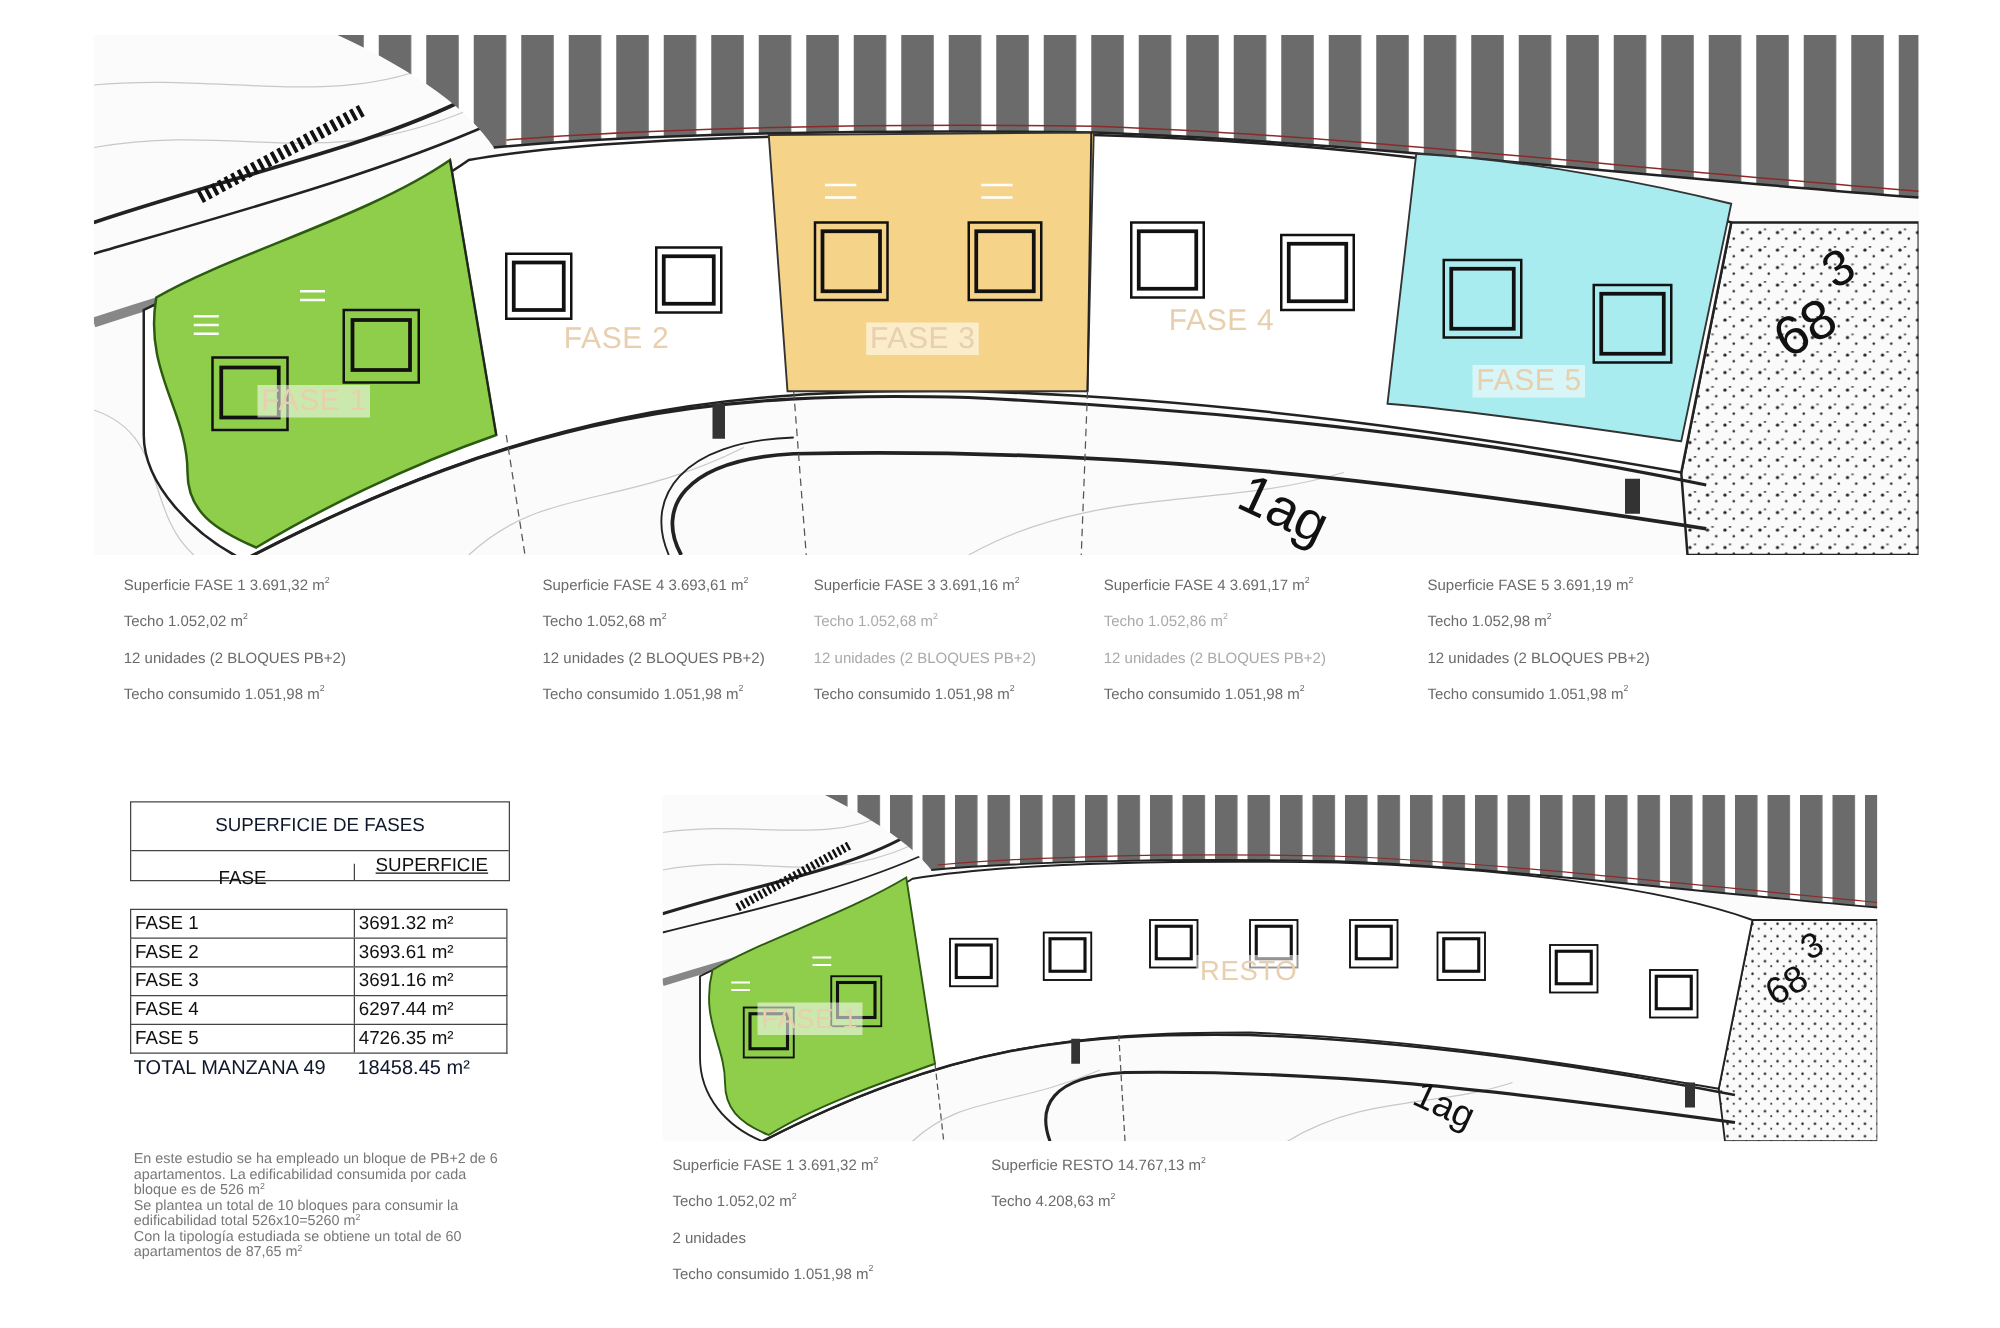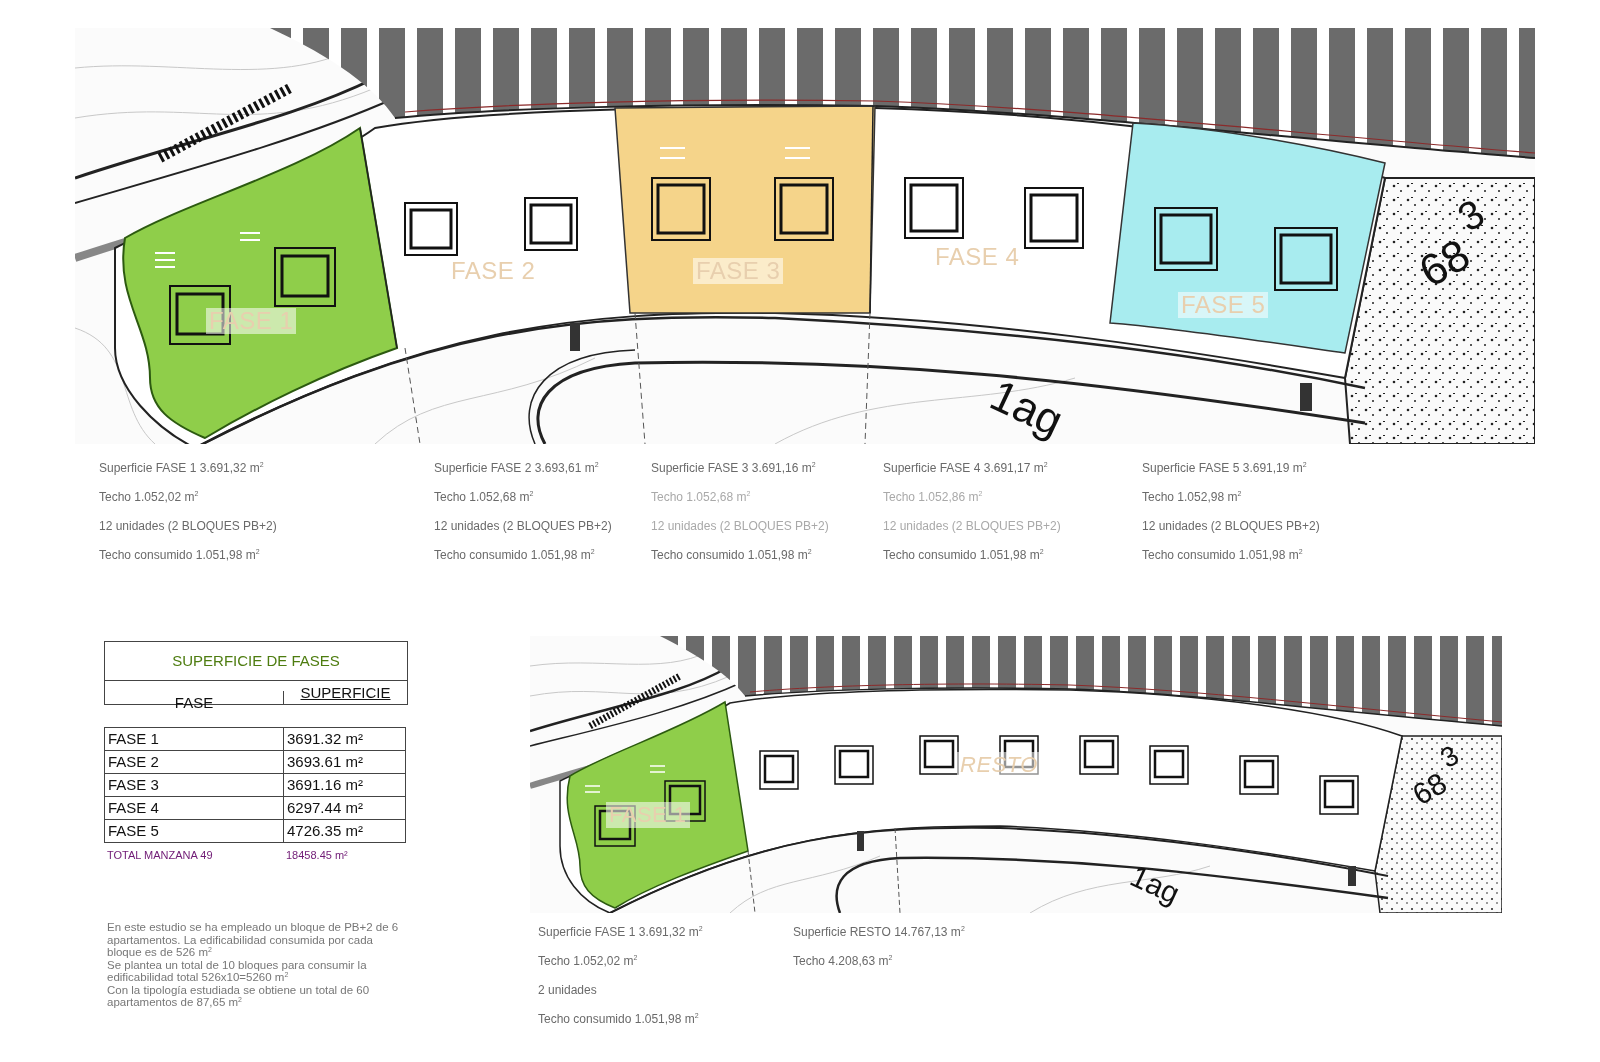--- a/index.html
+++ b/index.html
@@ -11,31 +11,31 @@
   .phase-label { position:absolute; font-size:24px; letter-spacing:0.5px;
                  color:#e8cfae; background:rgba(255,255,255,0.55); padding:0 3px;
                  line-height:26px; white-space:nowrap; }
   .phase-label.small { font-size:22px; }
   .info { position:absolute; font-size:12px; color:#6a6a6a; line-height:14px; }
   .info div { height:14px; margin-bottom:15px; white-space:nowrap; }
   .faded { color:#a9a9a9; }
   sup { font-size:7px; vertical-align:top; line-height:8px; }
   .t-head { position:absolute; left:104px; top:641px; width:302px; border:1px solid #444; }
   .t-head .title { height:38px; line-height:38px; text-align:center; font-size:15px;
-                   border-bottom:1px solid #444; color:#4d7c0f; }
+                   border-bottom:1px solid #444; color:#0f172a; }
   .t-head .cols { display:flex; height:23px; line-height:23px; font-size:15px; color:#111; }
   .t-head .cols span { text-align:center; }
   .t-head .cols span:first-child { width:178px; border-right:1px solid #444;margin-top:10px; }
   .t-head .cols span:last-child { flex:1;text-decoration:underline; }
   .t-body { position:absolute; left:104px; top:727px; width:302px; }
   .t-row { display:flex; height:22px; line-height:22px; border:1px solid #444; border-top:none; font-size:15px; color:#111; }
   .t-row:first-child { border-top:1px solid #444; }
   .t-row span:first-child { width:175px; padding-left:3px; border-right:1px solid #444; }
   .t-row span:last-child { flex:1; padding-left:3px; }
-  .t-total { display:flex; height:24px; line-height:24px; font-size:11px; color:#701a75; }
+  .t-total { display:flex; height:24px; line-height:24px; font-size:16px; color:#0f172a; }
   .t-total span:first-child { width:175px; padding-left:3px; }
   .t-total span:last-child { flex:1; padding-left:4px; }
   .notes { position:absolute; left:107px; top:921px; width:300px; font-size:11.5px;
            line-height:12.5px; color:#777; }
   .notes p { margin:0; }
 </style>
 </head>
 <body>
 
 <div class="plan" style="left:75px; top:28px; width:1460px; height:416px;">
@@ -144,21 +144,21 @@
   <div class="phase-label" style="left:1103px; top:264px;">FASE 5</div>
 </div>
 
 <div class="info" style="left:99px; top:461px;">
   <div><span>Superficie FASE 1  3.691,32 m</span><sup>2</sup></div>
   <div><span>Techo 1.052,02 m</span><sup>2</sup></div>
   <div><span>12 unidades  (2 BLOQUES PB+2)</span></div>
   <div><span>Techo consumido 1.051,98 m</span><sup>2</sup></div>
 </div>
 <div class="info" style="left:434px; top:461px;">
-  <div><span>Superficie FASE 2  3.693,61 m</span><sup>2</sup></div>
+  <div><span>Superficie FASE 4  3.693,61 m</span><sup>2</sup></div>
   <div><span>Techo 1.052,68 m</span><sup>2</sup></div>
   <div><span>12 unidades  (2 BLOQUES PB+2)</span></div>
   <div><span>Techo consumido 1.051,98 m</span><sup>2</sup></div>
 </div>
 <div class="info" style="left:651px; top:461px;">
   <div><span>Superficie FASE 3  3.691,16 m</span><sup>2</sup></div>
   <div class="faded"><span>Techo 1.052,68 m</span><sup>2</sup></div>
   <div class="faded"><span>12 unidades  (2 BLOQUES PB+2)</span></div>
   <div><span>Techo consumido 1.051,98 m</span><sup>2</sup></div>
 </div>
@@ -279,21 +279,21 @@
       <line x1="218" y1="215" x2="225" y2="277"></line>
       <line x1="365" y1="192" x2="370" y2="277"></line>
     </g>
     <rect x="818" y="230" width="8" height="20" fill="#333"></rect>
     <rect x="327" y="195" width="7" height="20" fill="#333"></rect>
   </svg>
   <div class="abs" style="left:912px; top:105px; font-size:28px; color:#111; transform:rotate(-30deg);">3</div>
   <div class="abs" style="left:883px; top:136px; font-size:30px; color:#111; transform:rotate(-30deg);">68</div>
   <div class="abs" style="left:600px; top:232px; font-size:30px; color:#111; transform:rotate(25deg);">1ag</div>
   <div class="phase-label small" style="left:76px; top:166px;">FASE 1</div>
-  <div class="phase-label small" style="left:427px; top:116px;font-style:italic;">RESTO</div>
+  <div class="phase-label small" style="left:427px; top:128px;">RESTO</div>
 </div>
 
 <div class="info" style="left:538px; top:925px;">
   <div><span>Superficie FASE 1  3.691,32 m</span><sup>2</sup></div>
   <div><span>Techo 1.052,02 m</span><sup>2</sup></div>
   <div><span>2 unidades</span></div>
   <div><span>Techo consumido 1.051,98 m</span><sup>2</sup></div>
 </div>
 <div class="info" style="left:793px; top:925px;">
   <div><span>Superficie RESTO  14.767,13 m</span><sup>2</sup></div>

